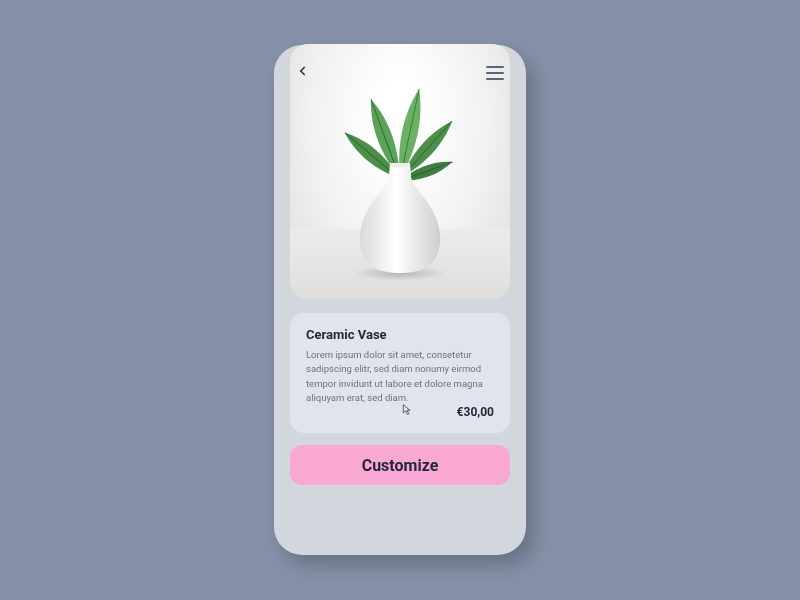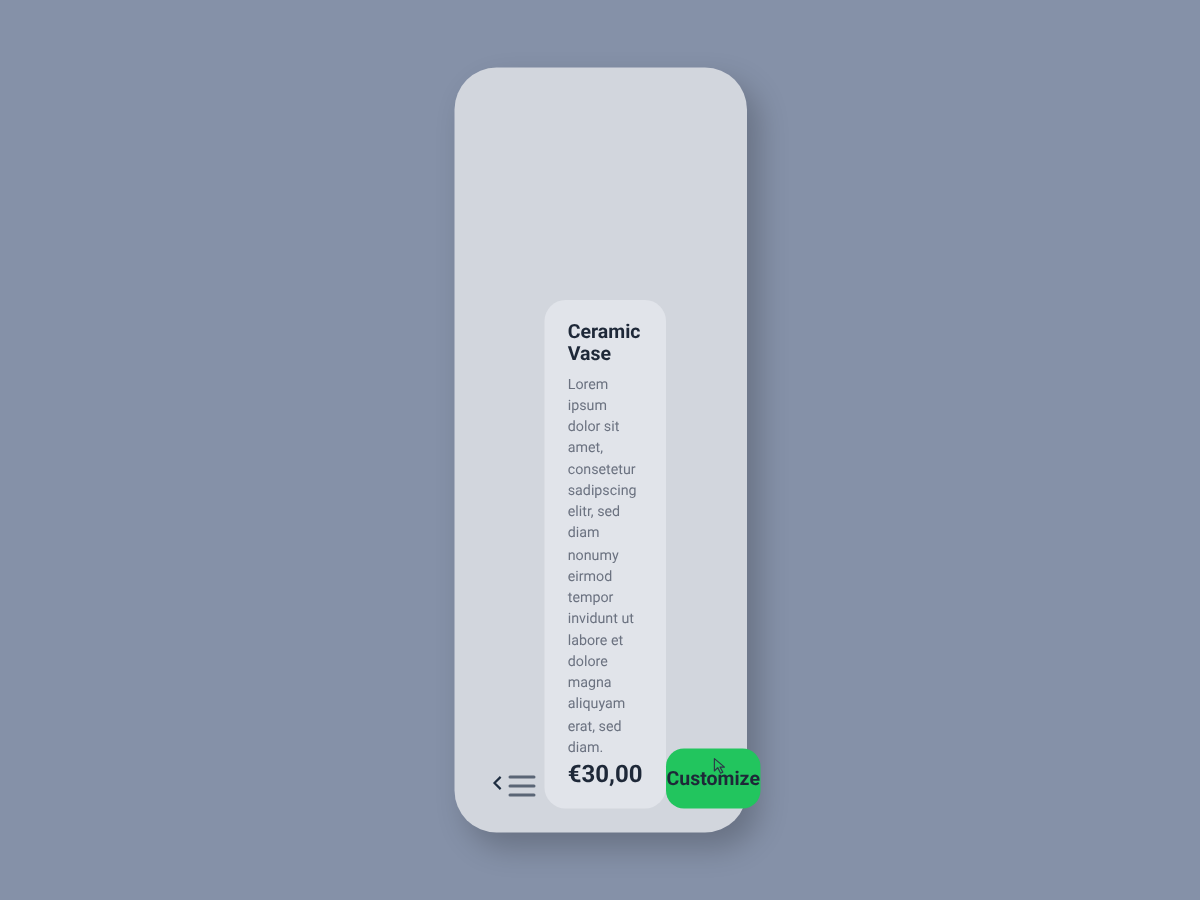--- a/index.html
+++ b/index.html
@@ -7,30 +7,29 @@
     background: #8591a8;
     width: 800px;
     height: 600px;
     font-family: -apple-system, BlinkMacSystemFont, "Segoe UI", Roboto, sans-serif;
     display: flex;
     align-items: center;
     justify-content: center;
     overflow: hidden;
   }
   .phone {
-    width: 195px;
+    width: 252px;
     height: 510px;
     background: #d2d6dd;
     border-radius: 28px;
     box-shadow: 8px 10px 20px rgba(0,0,0,0.22);
     padding: 18px 16px 16px 16px;
     display: flex;
-    flex-direction: row;
-    position: relative;
-    align-items: flex-end;
+    flex-direction: column;
+    position: relative;
   }
   .topbar {
     display: flex;
     justify-content: space-between;
     align-items: center;
     padding: 0 6px 6px 6px;
     position: relative;
     z-index: 2;
   }
   .back svg { width: 14px; height: 14px; stroke: #1e2d40; stroke-width: 2.5; fill: none; }
@@ -93,40 +92,40 @@
     font-size: 9.5px;
     line-height: 1.5;
     color: #6b7280;
   }
   .pricebar {
     display: flex;
     justify-content: flex-end;
     position: relative;
   }
   .price {
-    font-size: 16px;
+    font-size: 12px;
     font-weight: 700;
     color: #1e2838;
   }
   .cursor {
     position: absolute;
     left: 96px;
     top: -4px;
   }
   .cursor svg { width: 10px; height: 12px; }
 
   .btn {
     margin-top: 12px;
-    background: #22c55e;
+    background: #f9a8d4;
     border-radius: 12px;
     height: 40px;
     display: flex;
     align-items: center;
     justify-content: center;
-    font-size: 13px;
+    font-size: 16px;
     font-weight: 700;
     color: #1e2838;
     cursor: pointer;
   }
 </style>
 </head>
 <body>
 
 <div class="phone">
 

